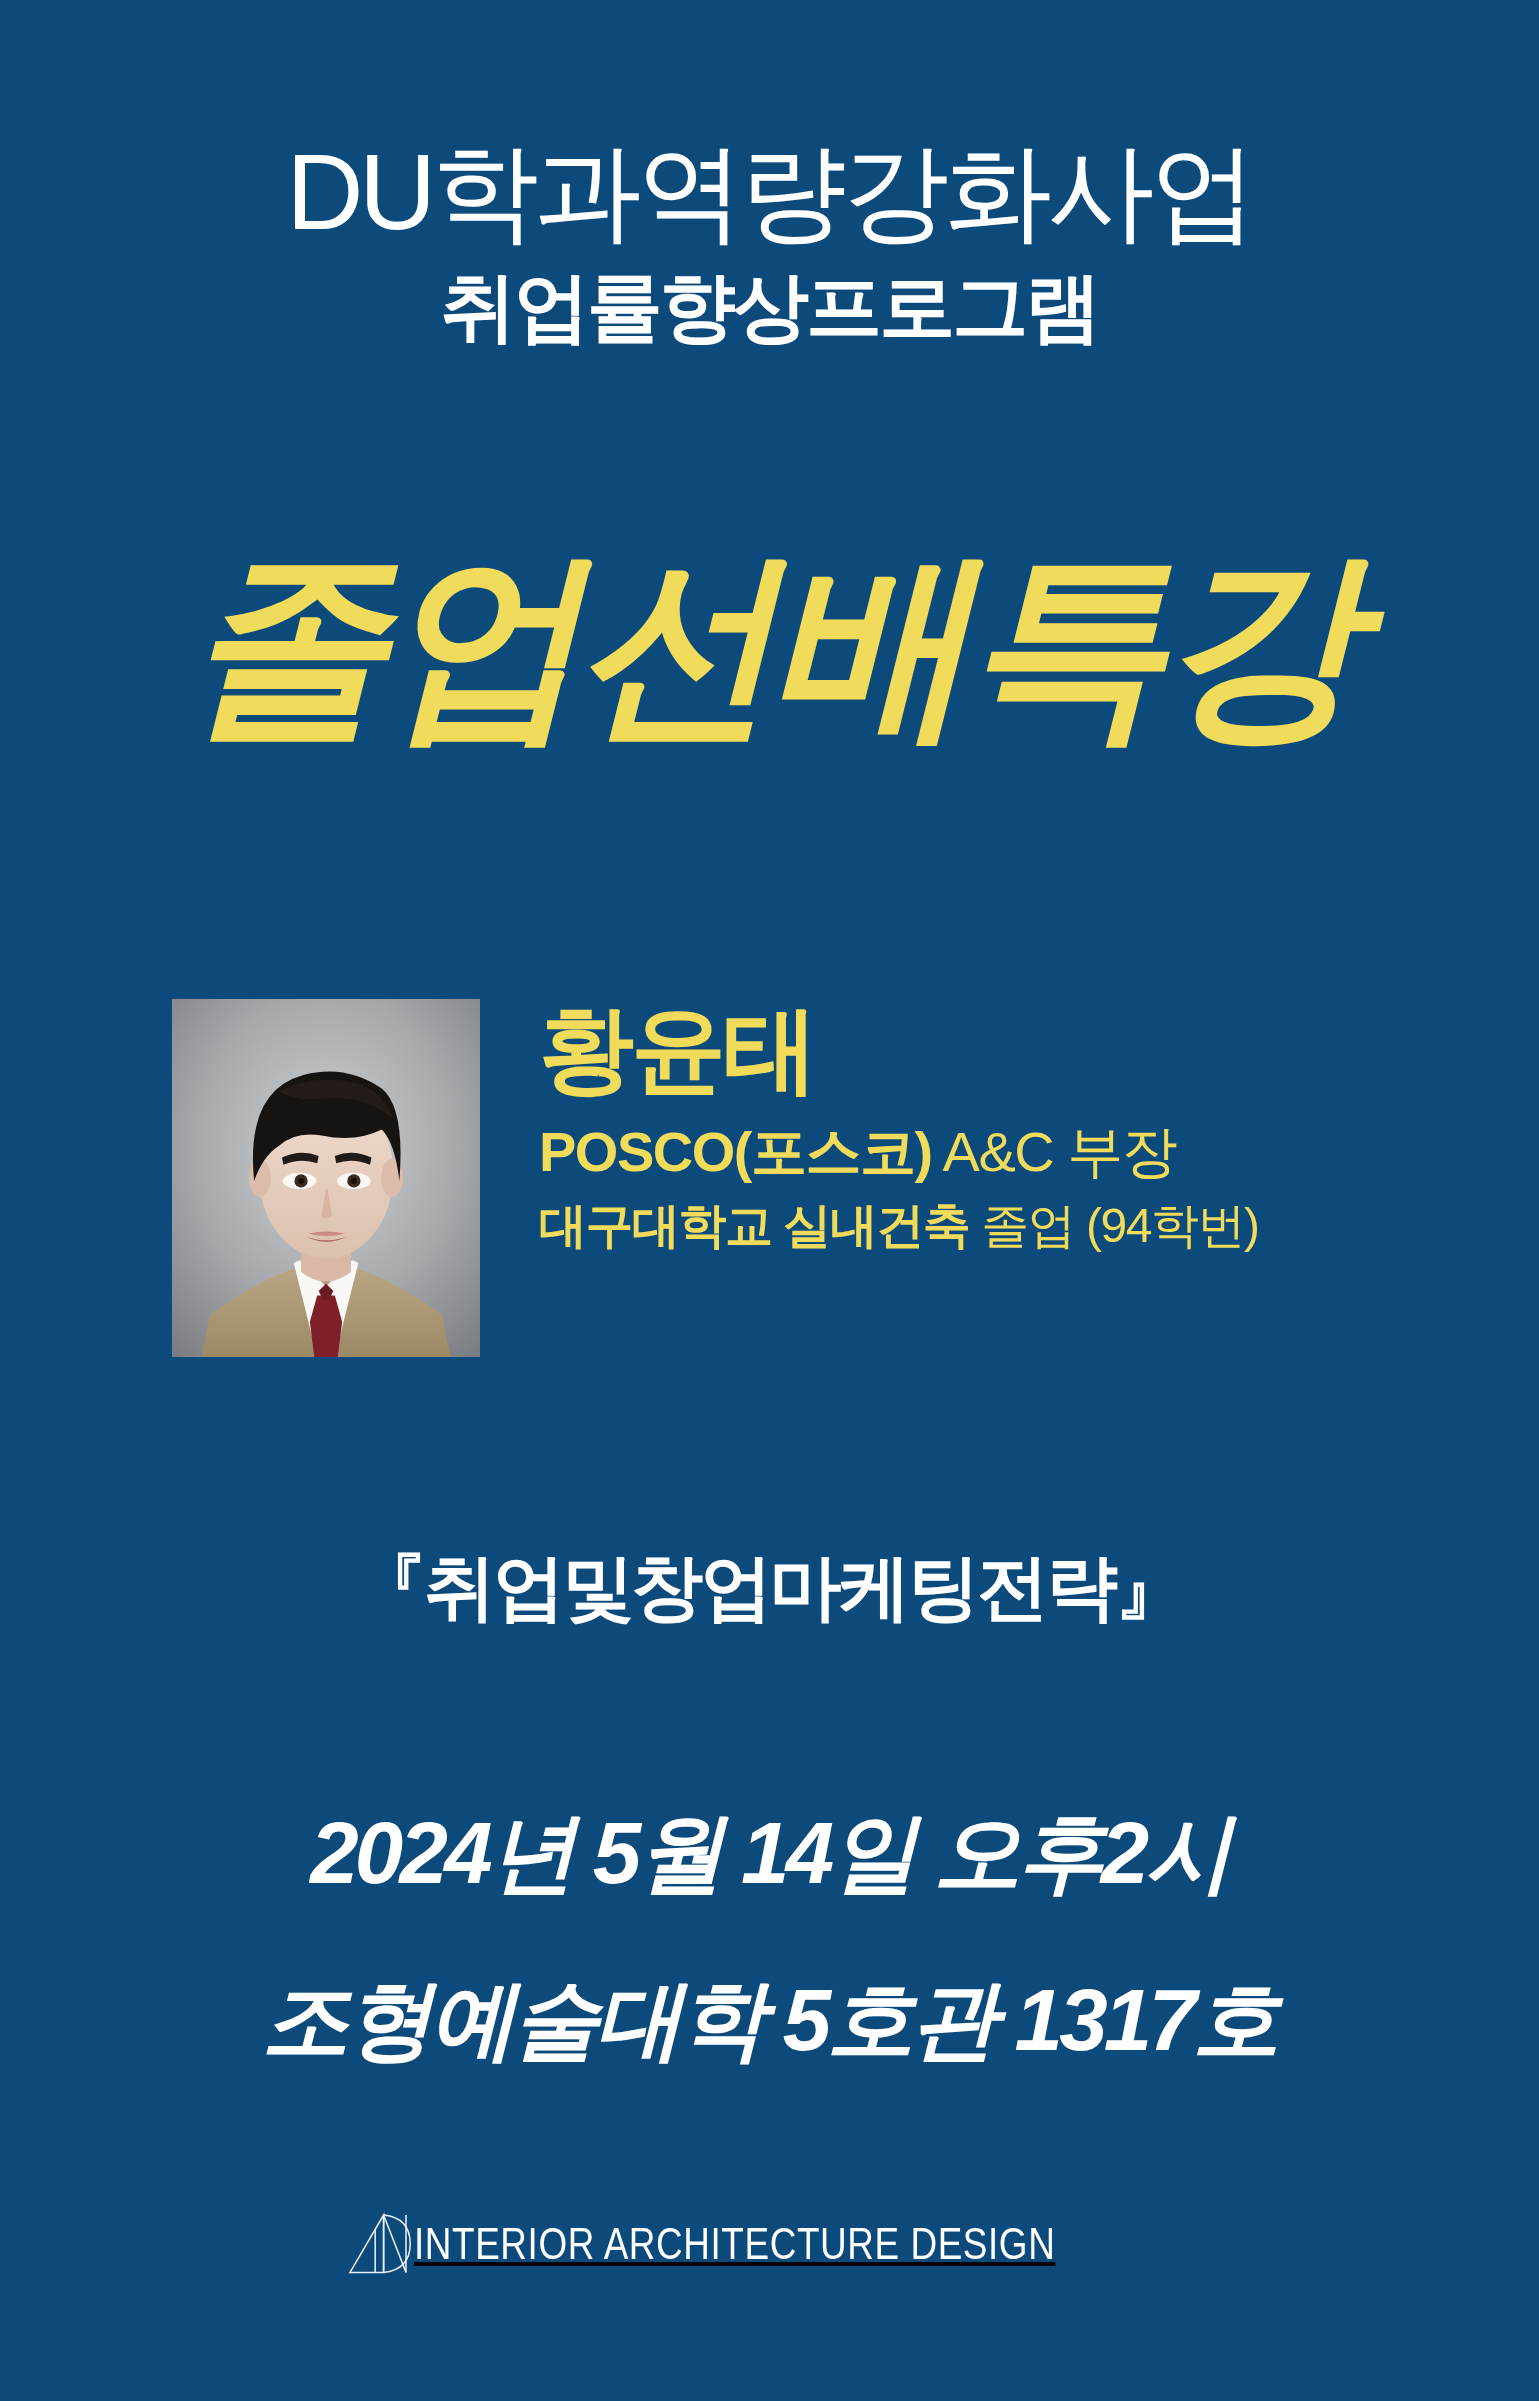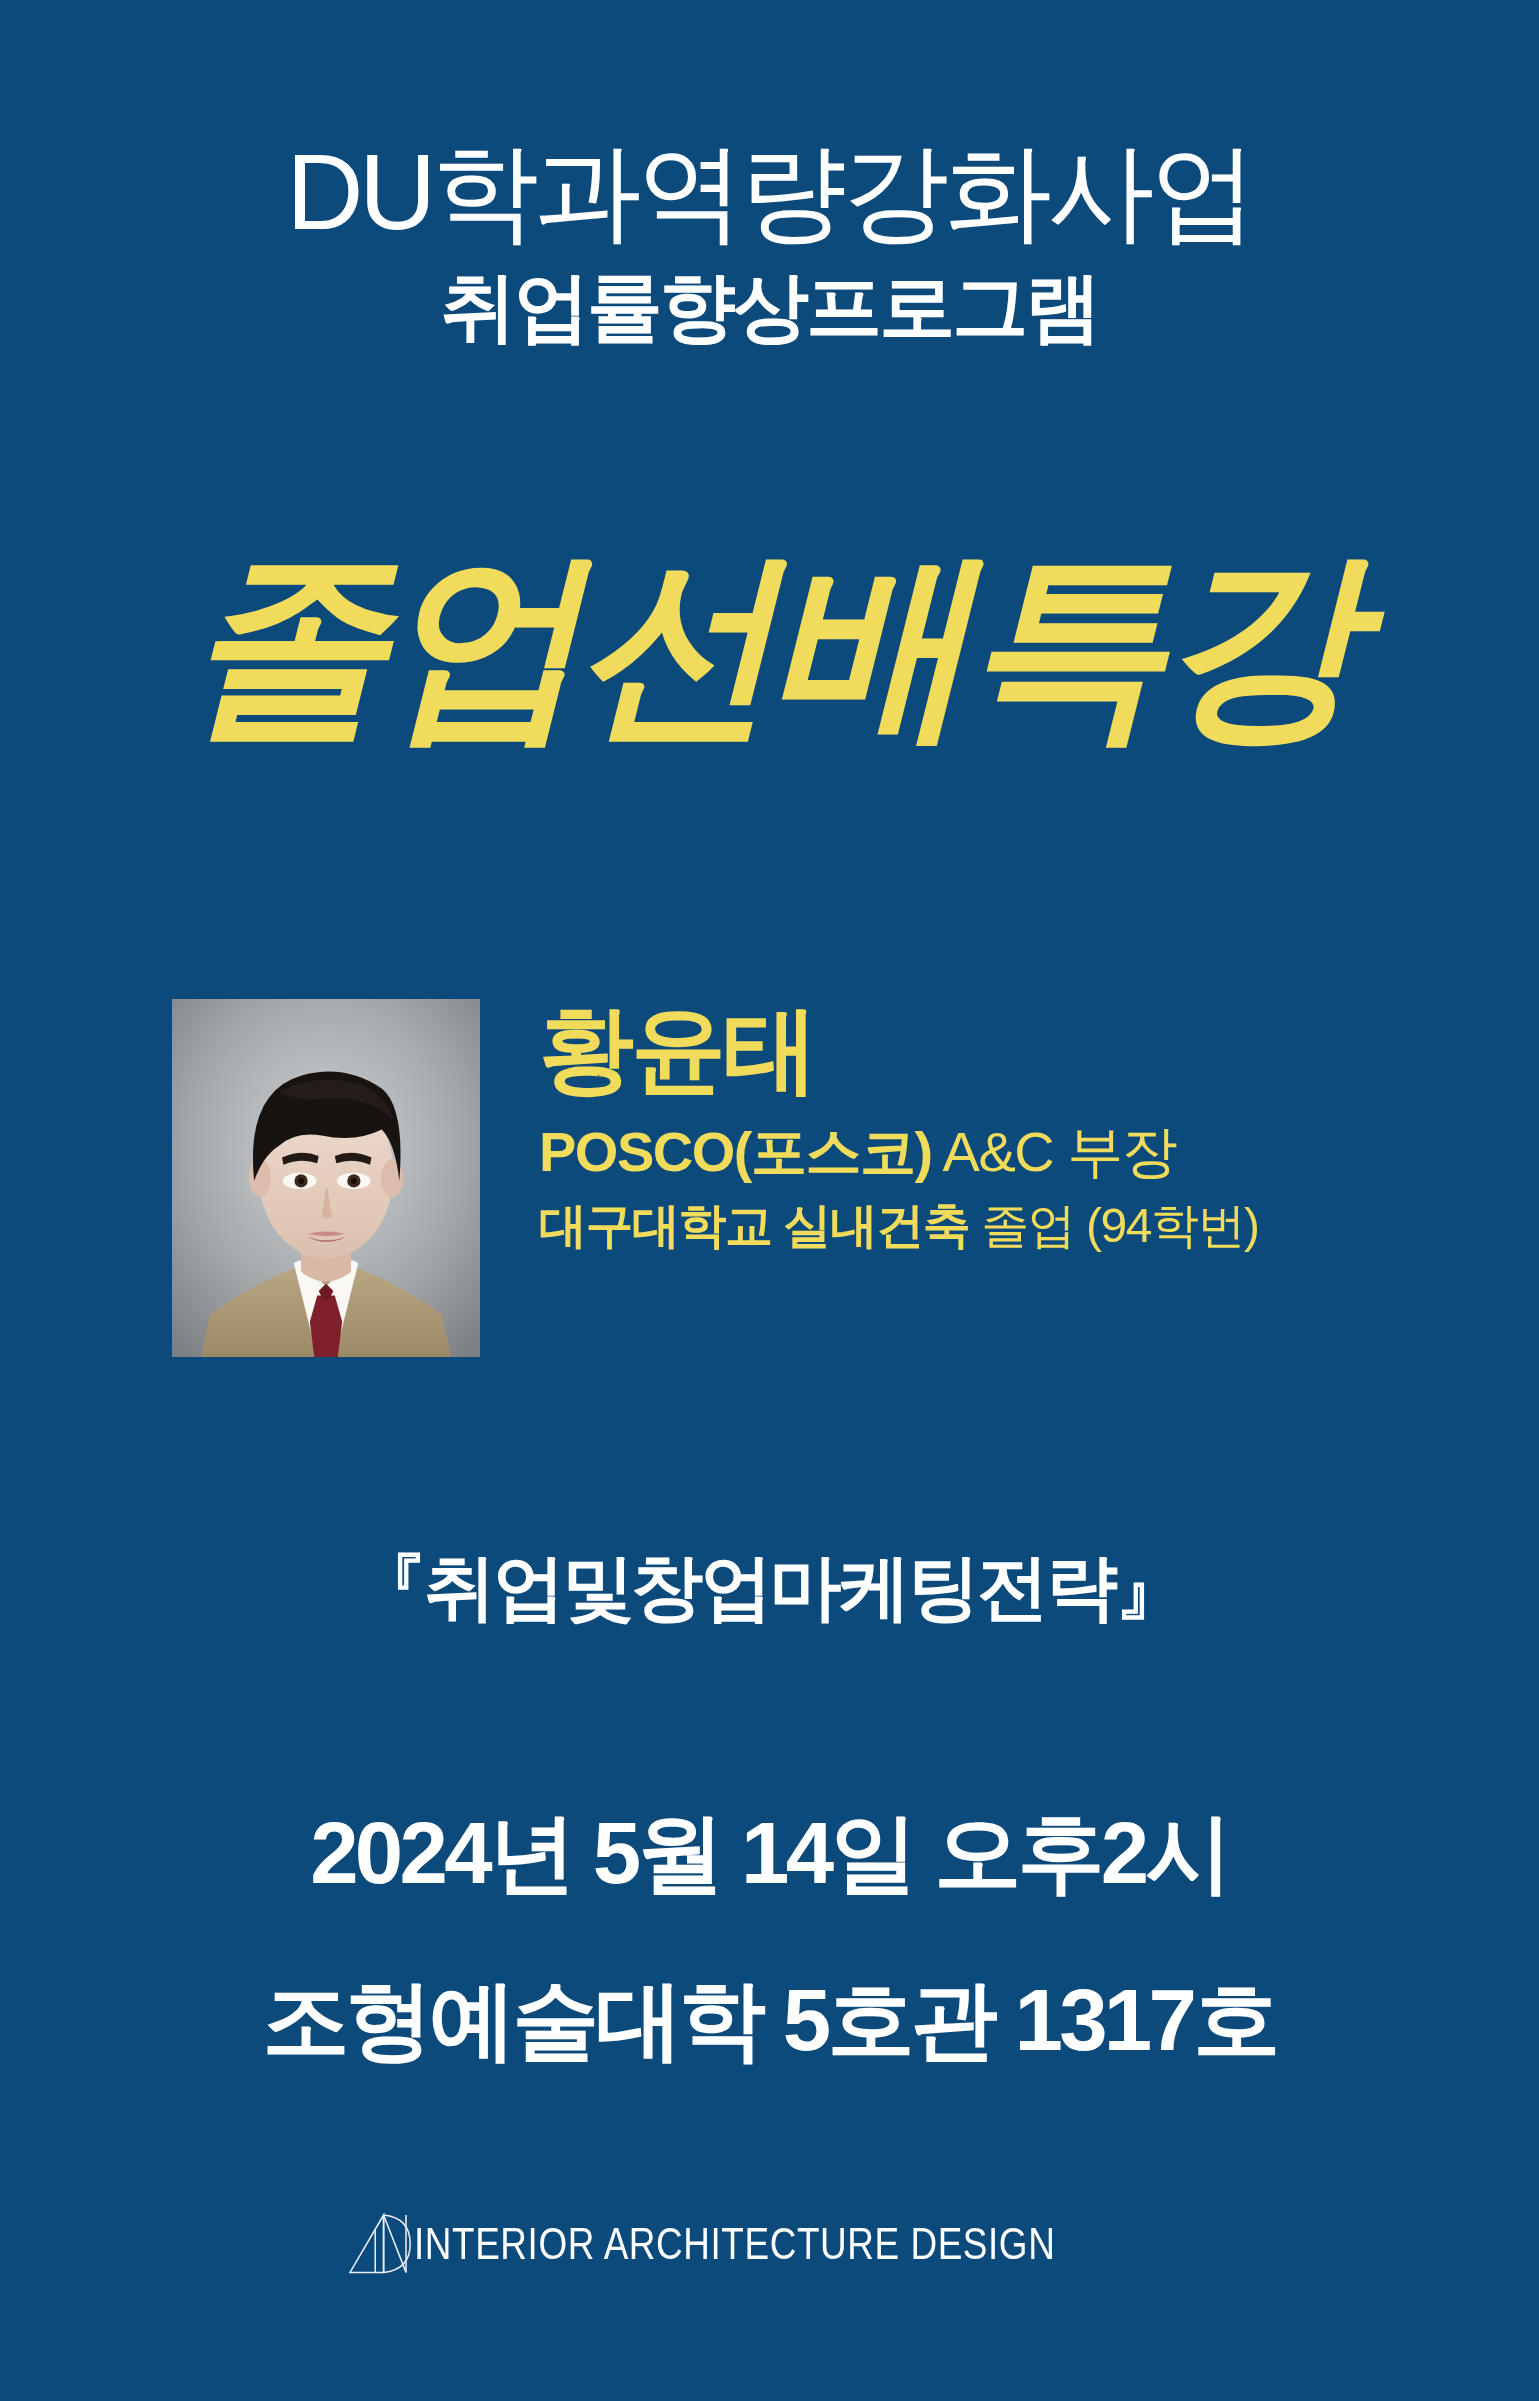--- a/index.html
+++ b/index.html
@@ -154,20 +154,21 @@
     white-space: nowrap;
   }
 
   
   .schedule {
     position: absolute;
     top: 1805px;
     left: 0;
     width: 100%;
     text-align: center;
+    font-style: italic;
   }
 
   .schedule-datetime {
     font-size: 87px;
     line-height: 1.1;
     font-weight: 800;
     color: #ffffff;
     letter-spacing: -3.7px;
     white-space: nowrap;
   }
@@ -184,20 +185,21 @@
 
   
   .footer {
     position: absolute;
     top: 2208px;
     left: 0;
     width: 100%;
     display: flex;
     align-items: center;
     justify-content: center;
+    text-decoration: underline;
   }
 
   .footer-logo {
     width: 72px;
     height: 70px;
     flex: 0 0 auto;
   }
 
   .footer-logo svg {
     display: block;

